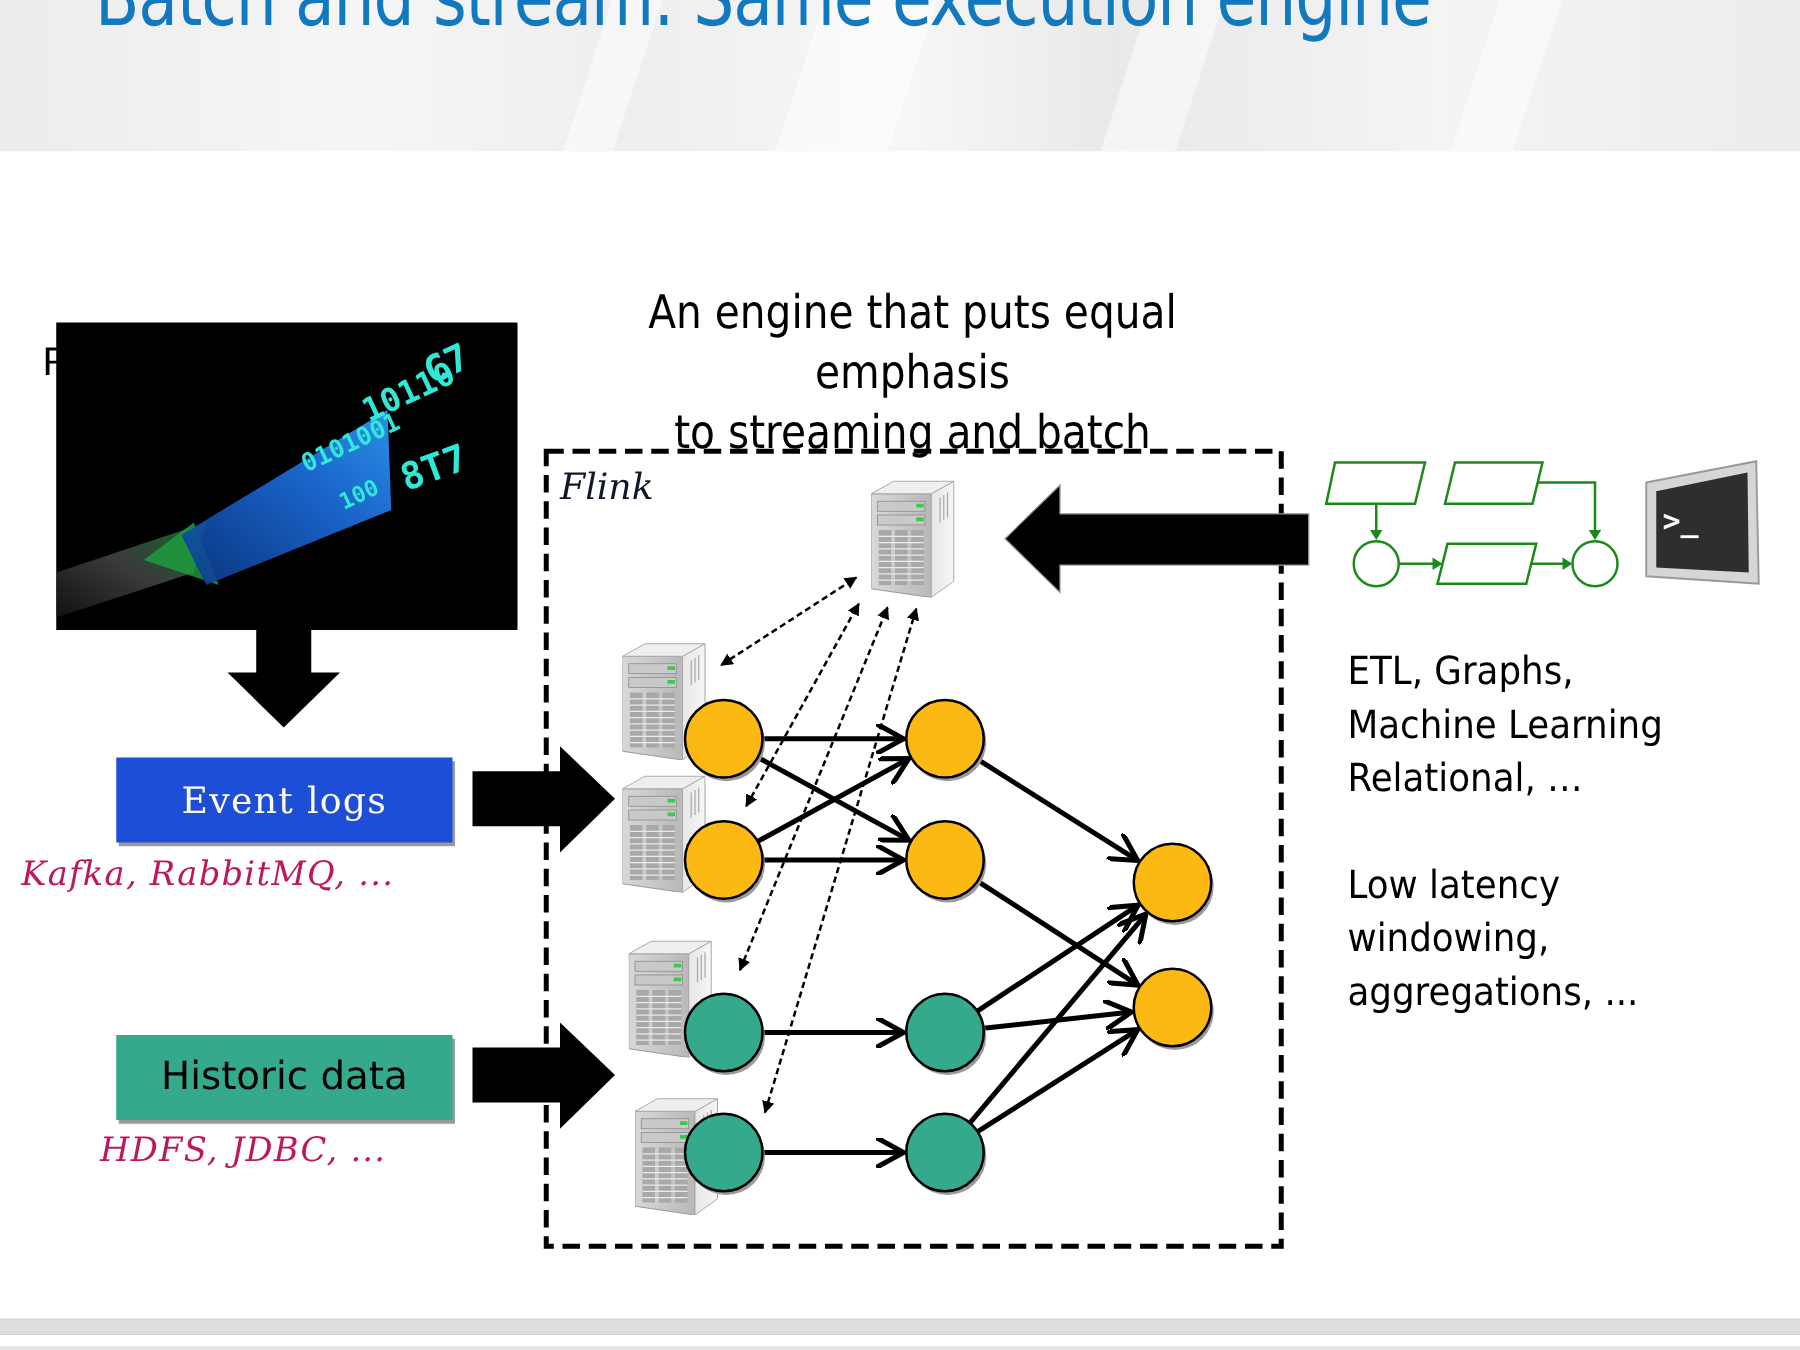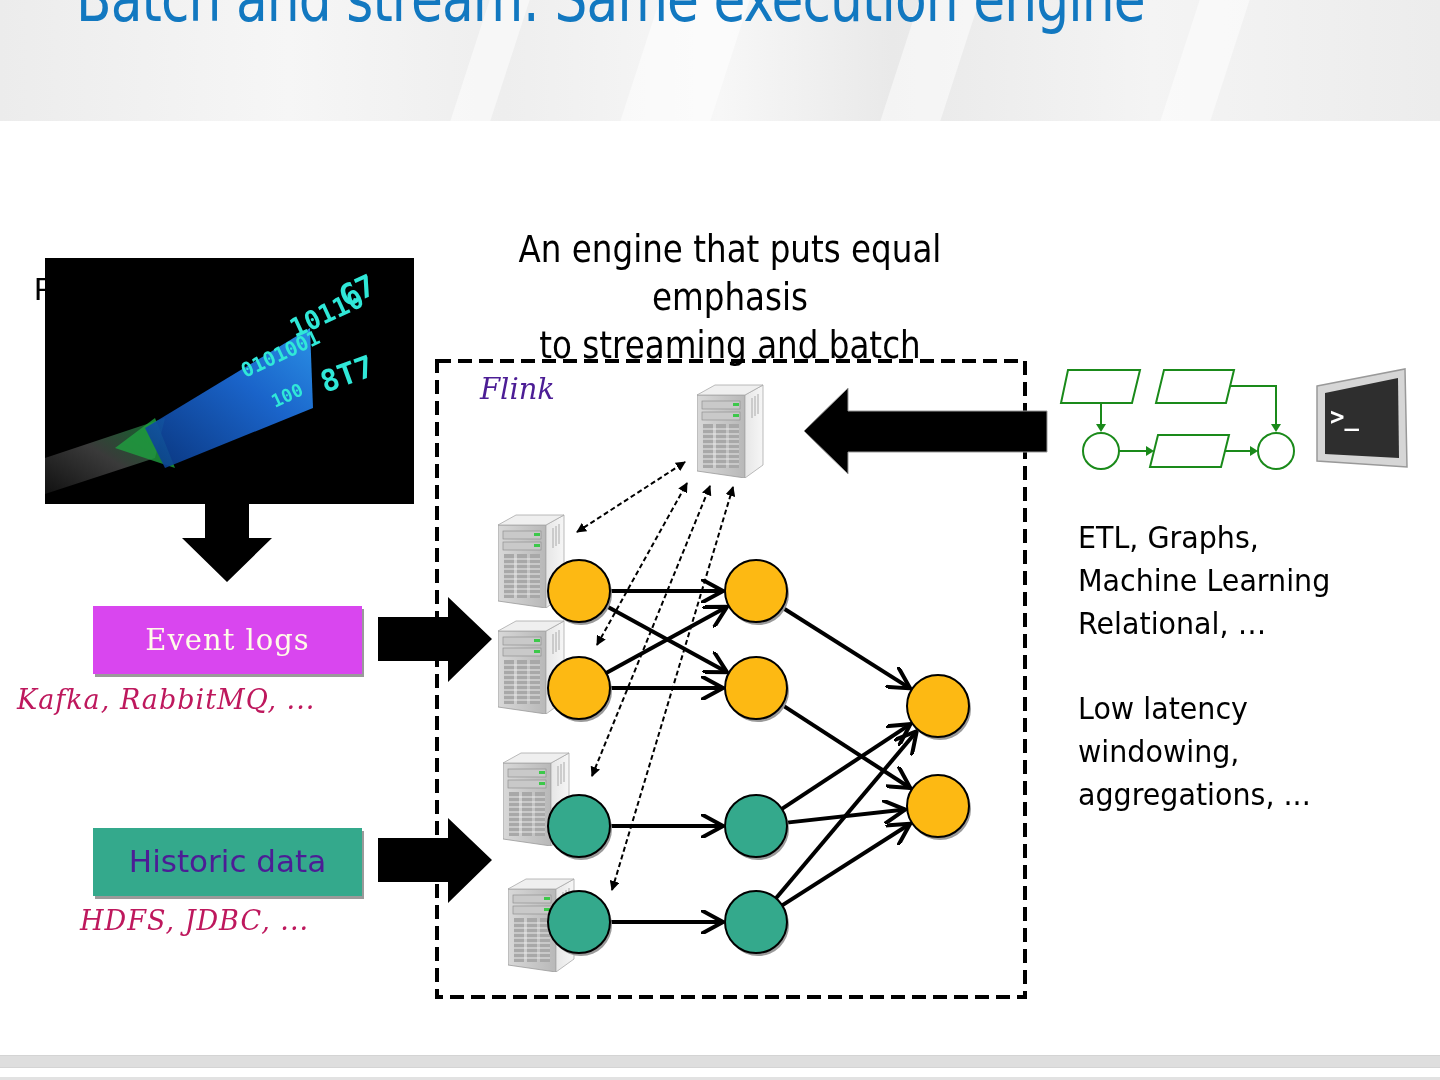--- a/index.html
+++ b/index.html
@@ -42,41 +42,41 @@
     font-family: "Liberation Sans", sans-serif;
   }
   .headline {
     position: absolute; left: 400px; top: 226px; width: 660px; text-align: center;
     font-size: 37px; line-height: 48px; color: #000;
     font-family: "DejaVu Sans", sans-serif;
     transform: scaleX(0.88); transform-origin: center top;
   }
   .src-box {
     position: absolute; left: 93px; width: 269px; height: 68px;
-    color: #4c1d95; text-align: center; box-shadow: 2px 3px 0 #9a9a9a;
-  }
-  .src-event { top: 606px; background: #d946ef; font-family: "DejaVu Serif", serif; font-size: 29px; line-height: 68px; color: #fffbe8; letter-spacing: 1px; }
+    color: #000000; text-align: center; box-shadow: 2px 3px 0 #9a9a9a;
+  }
+  .src-event { top: 606px; background: #1d4ed8; font-family: "DejaVu Serif", serif; font-size: 29px; line-height: 68px; color: #fffbe8; letter-spacing: 1px; }
   .src-hist { top: 828px; background: #34a98c; font-family: "DejaVu Sans", sans-serif; font-size: 31px; line-height: 66px; }
   .src-sub {
     position: absolute; font-family: "DejaVu Serif", serif; font-style: italic; font-size: 27px; color: #be185d;
     letter-spacing: 1px;
   }
   .sub-event { left: 17px; top: 684px; }
   .sub-hist { left: 80px; top: 905px; }
   .right-text {
     position: absolute; left: 1078px; font-size: 31px; line-height: 43px; color: #000;
     font-family: "DejaVu Sans", sans-serif;
     transform: scaleX(0.92); transform-origin: left top;
     white-space: nowrap;
   }
   .rt1 { top: 516px; }
   .rt2 { top: 687px; }
   .flink-label {
     position: absolute; left: 448px; top: 372px;
-    font-family: "DejaVu Serif", serif; font-style: italic; font-size: 29px; color: #4c1d95; margin-left: 32px;
+    font-family: "DejaVu Serif", serif; font-style: italic; font-size: 29px; color: #0f172a;
   }
   svg.main { position: absolute; left: 0; top: 0; }
 </style>
 </head>
 <body>
 
 <div class="title-band">
   <div class="streak" style="left:470px;width:40px;"></div>
   <div class="streak" style="left:640px;width:90px;"></div>
   <div class="streak" style="left:900px;width:60px;"></div>

